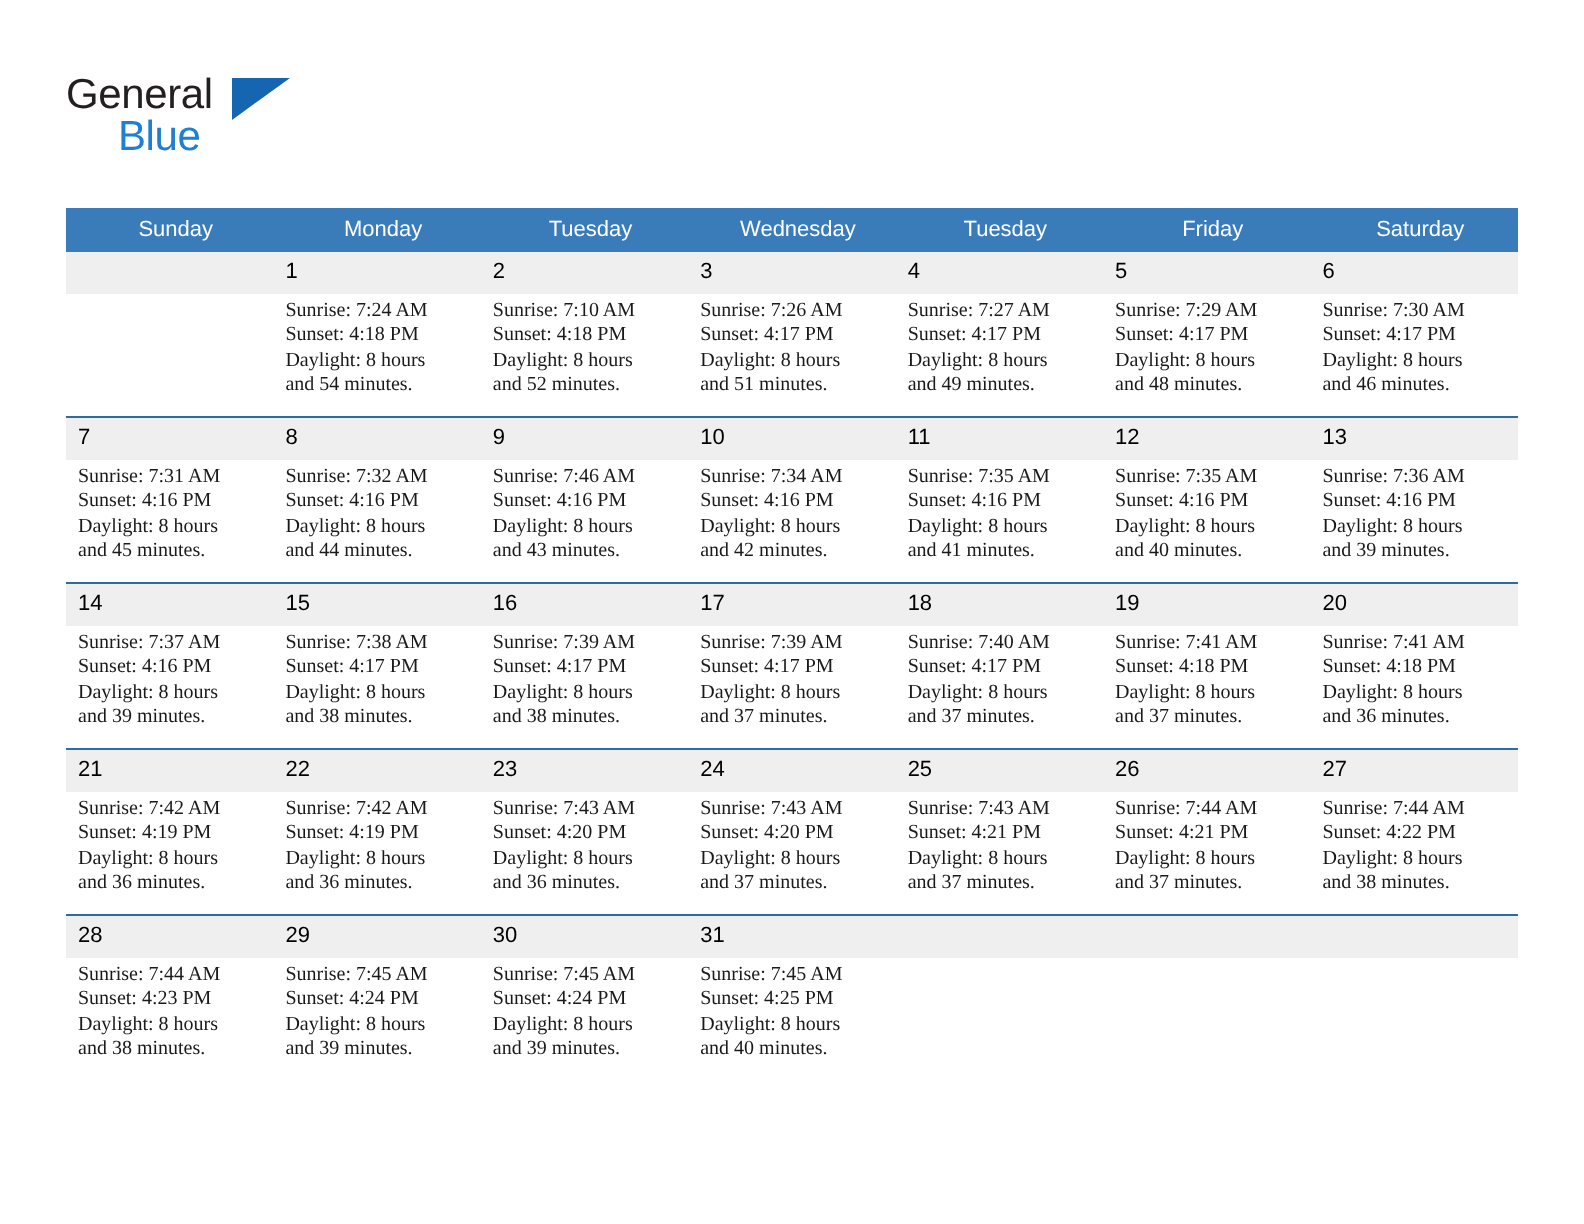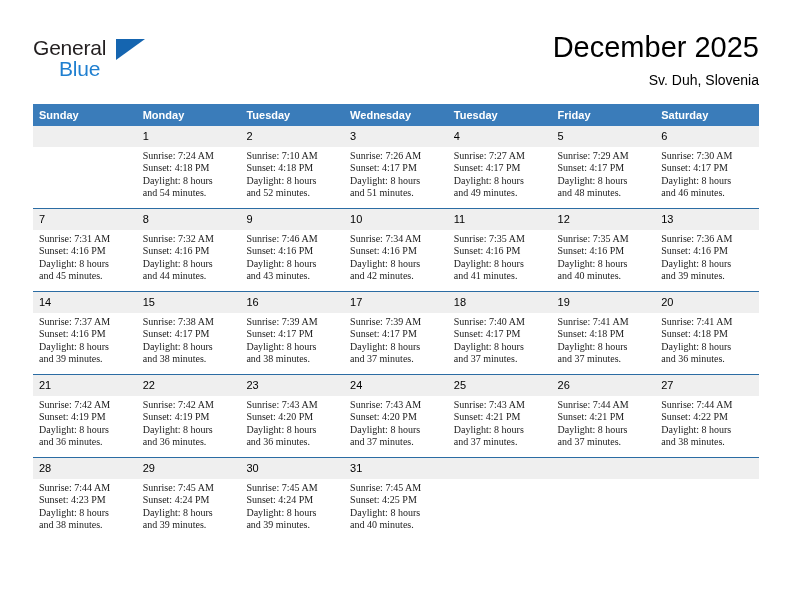--- a/index.html
+++ b/index.html
@@ -95,22 +95,22 @@
     top: 104px;
     width: 726px;
     border-collapse: collapse;
     table-layout: fixed;
   }
 
   .calendar th {
     background: #3a7cba;
     color: #ffffff;
     font-size: 11px;
-    font-weight: bold;
-    text-align: left;
+    font-weight: normal;
+    text-align: center;
     padding: 5px 0 5px 6px;
     height: 12px;
     line-height: 12px;
     border: none;
   }
 
   .calendar td {
     width: 103.71px;
     vertical-align: top;
     padding: 0;
@@ -154,24 +154,20 @@
 <div class="page">
 
   <div class="header">
 
     <div class="brand">
       <span class="brand-general">General</span>
       <span class="brand-triangle"></span>
       <span class="brand-blue">Blue</span>
     </div>
 
-    <div class="title-block">
-      <div class="month-title">December 2025</div>
-      <div class="location-title">Sv. Duh, Slovenia</div>
-    </div>
 
   </div>
 
   <table class="calendar">
     <thead>
       <tr>
         <th>Sunday</th>
         <th>Monday</th>
         <th>Tuesday</th>
         <th>Wednesday</th>

